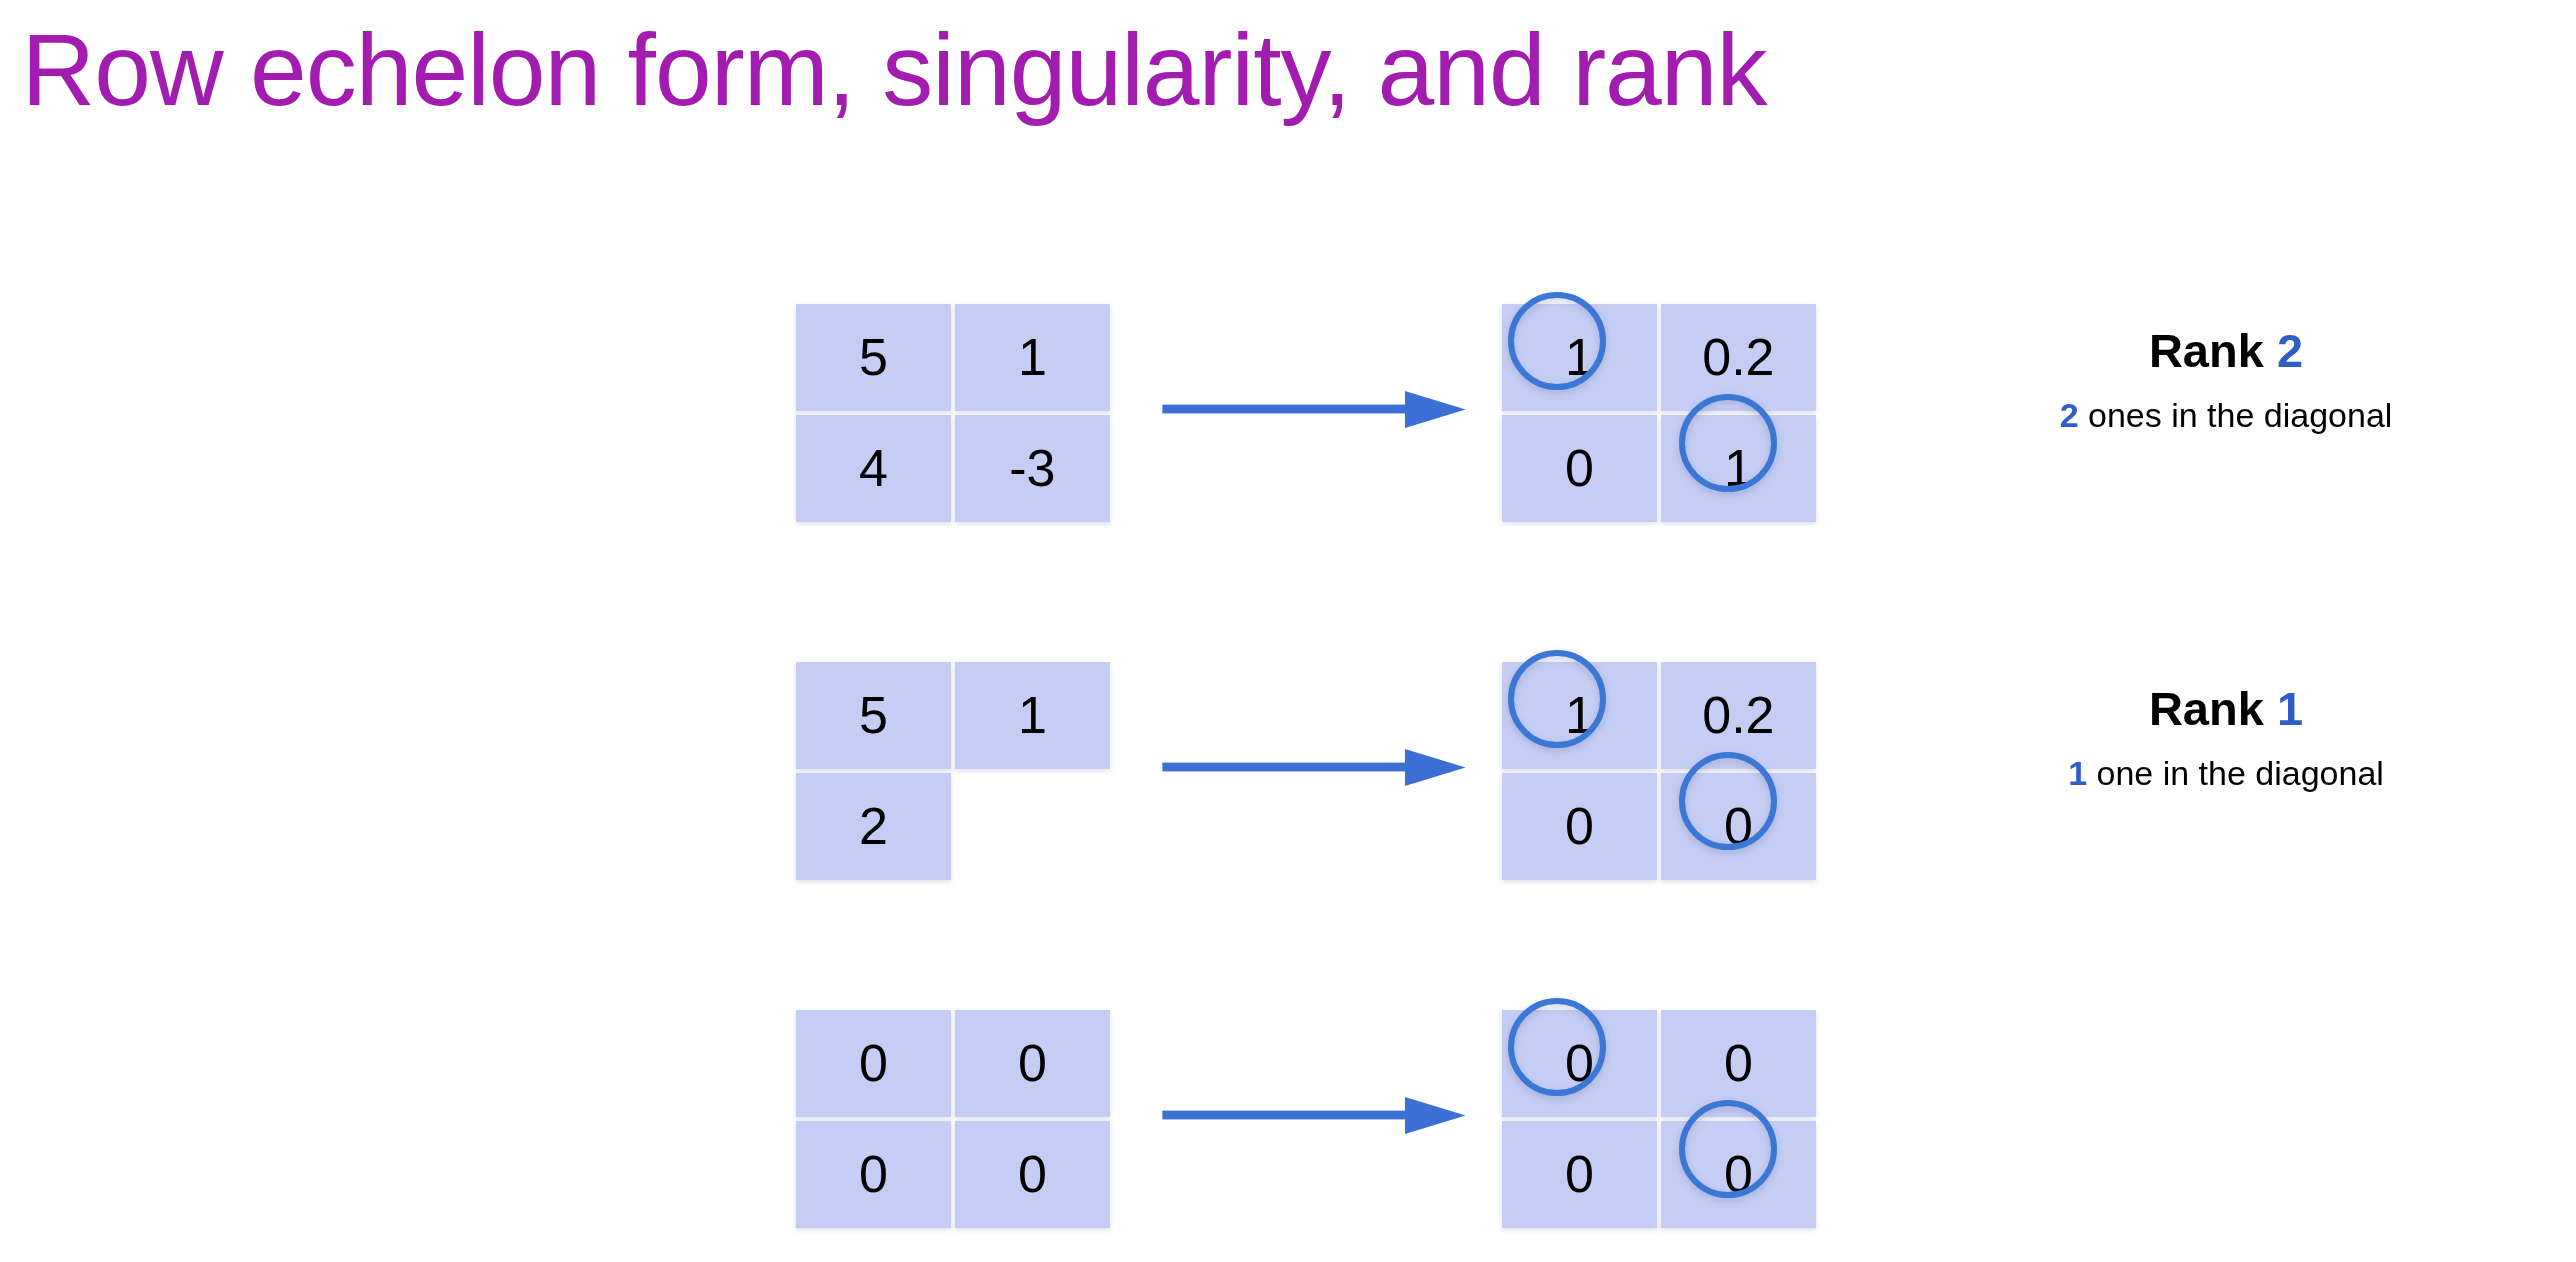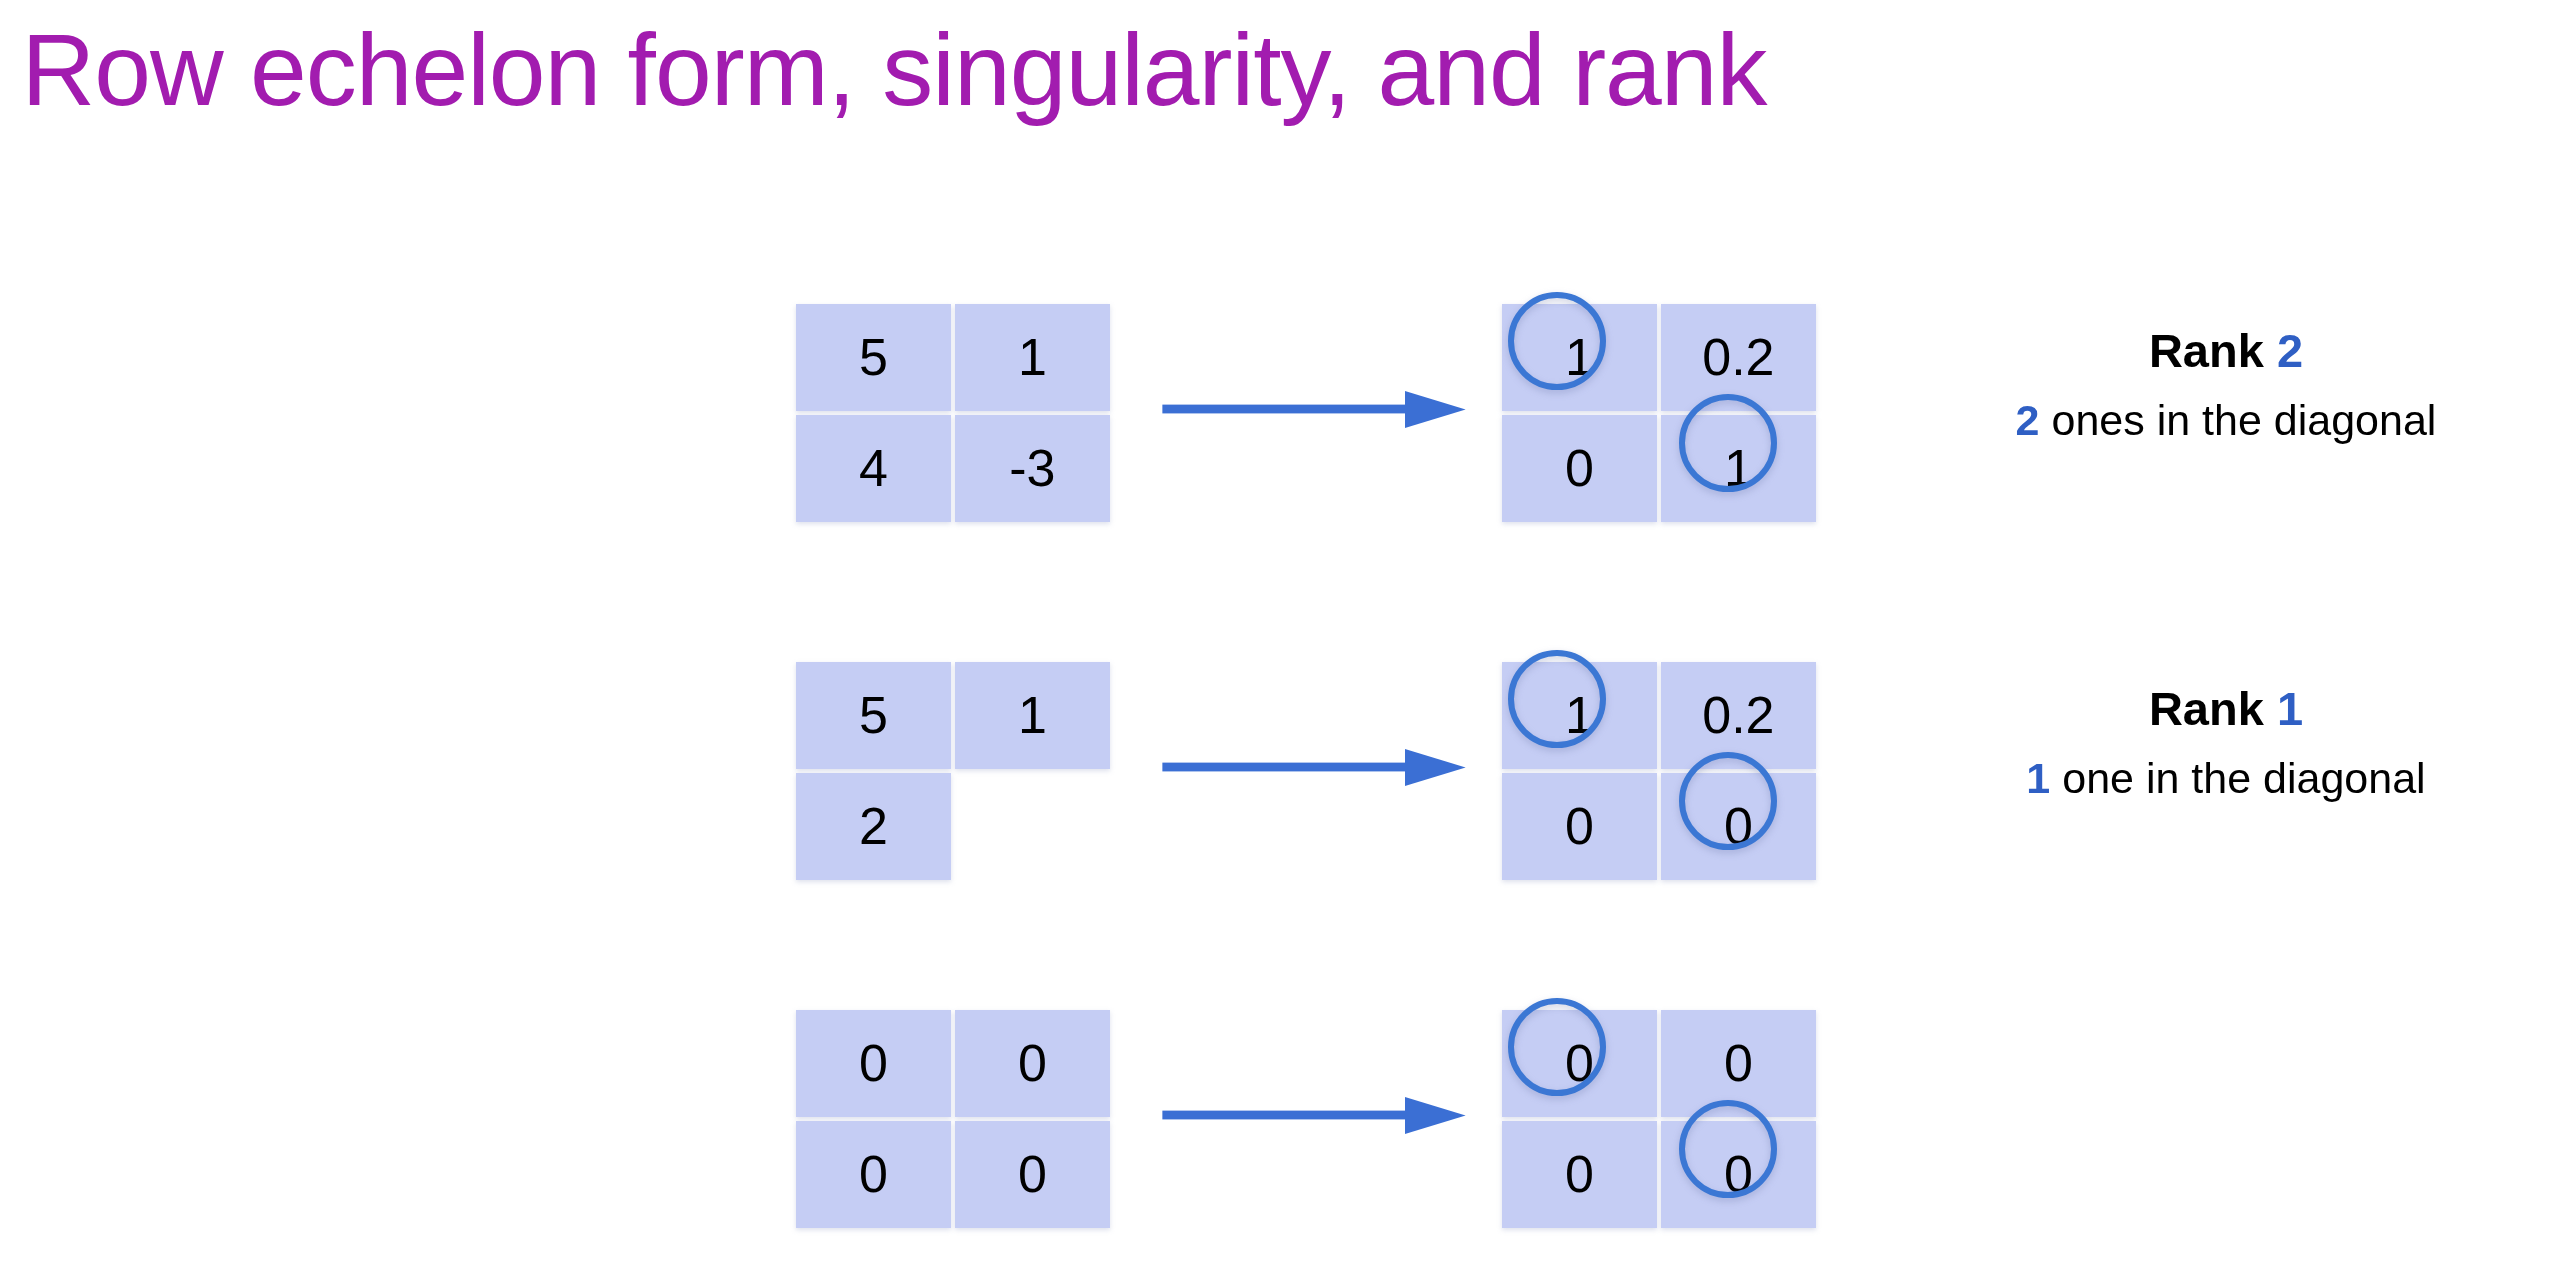--- a/index.html
+++ b/index.html
@@ -98,21 +98,21 @@
     margin-top: 28px;
   }
   .rank-title {
     font-size: 47px;
     font-weight: 700;
     line-height: 1.25;
     white-space: nowrap;
   }
   .rank-title .num { color: #2f5fc4; }
   .rank-sub {
-    font-size: 43px;
+    font-size: 34px;
     font-weight: 400;
     line-height: 1.25;
     margin-top: 13.7px;
     white-space: nowrap;
   }
   .rank-sub .num { color: #2f5fc4; font-weight: 700; }
 </style>
 </head>
 <body>
 

